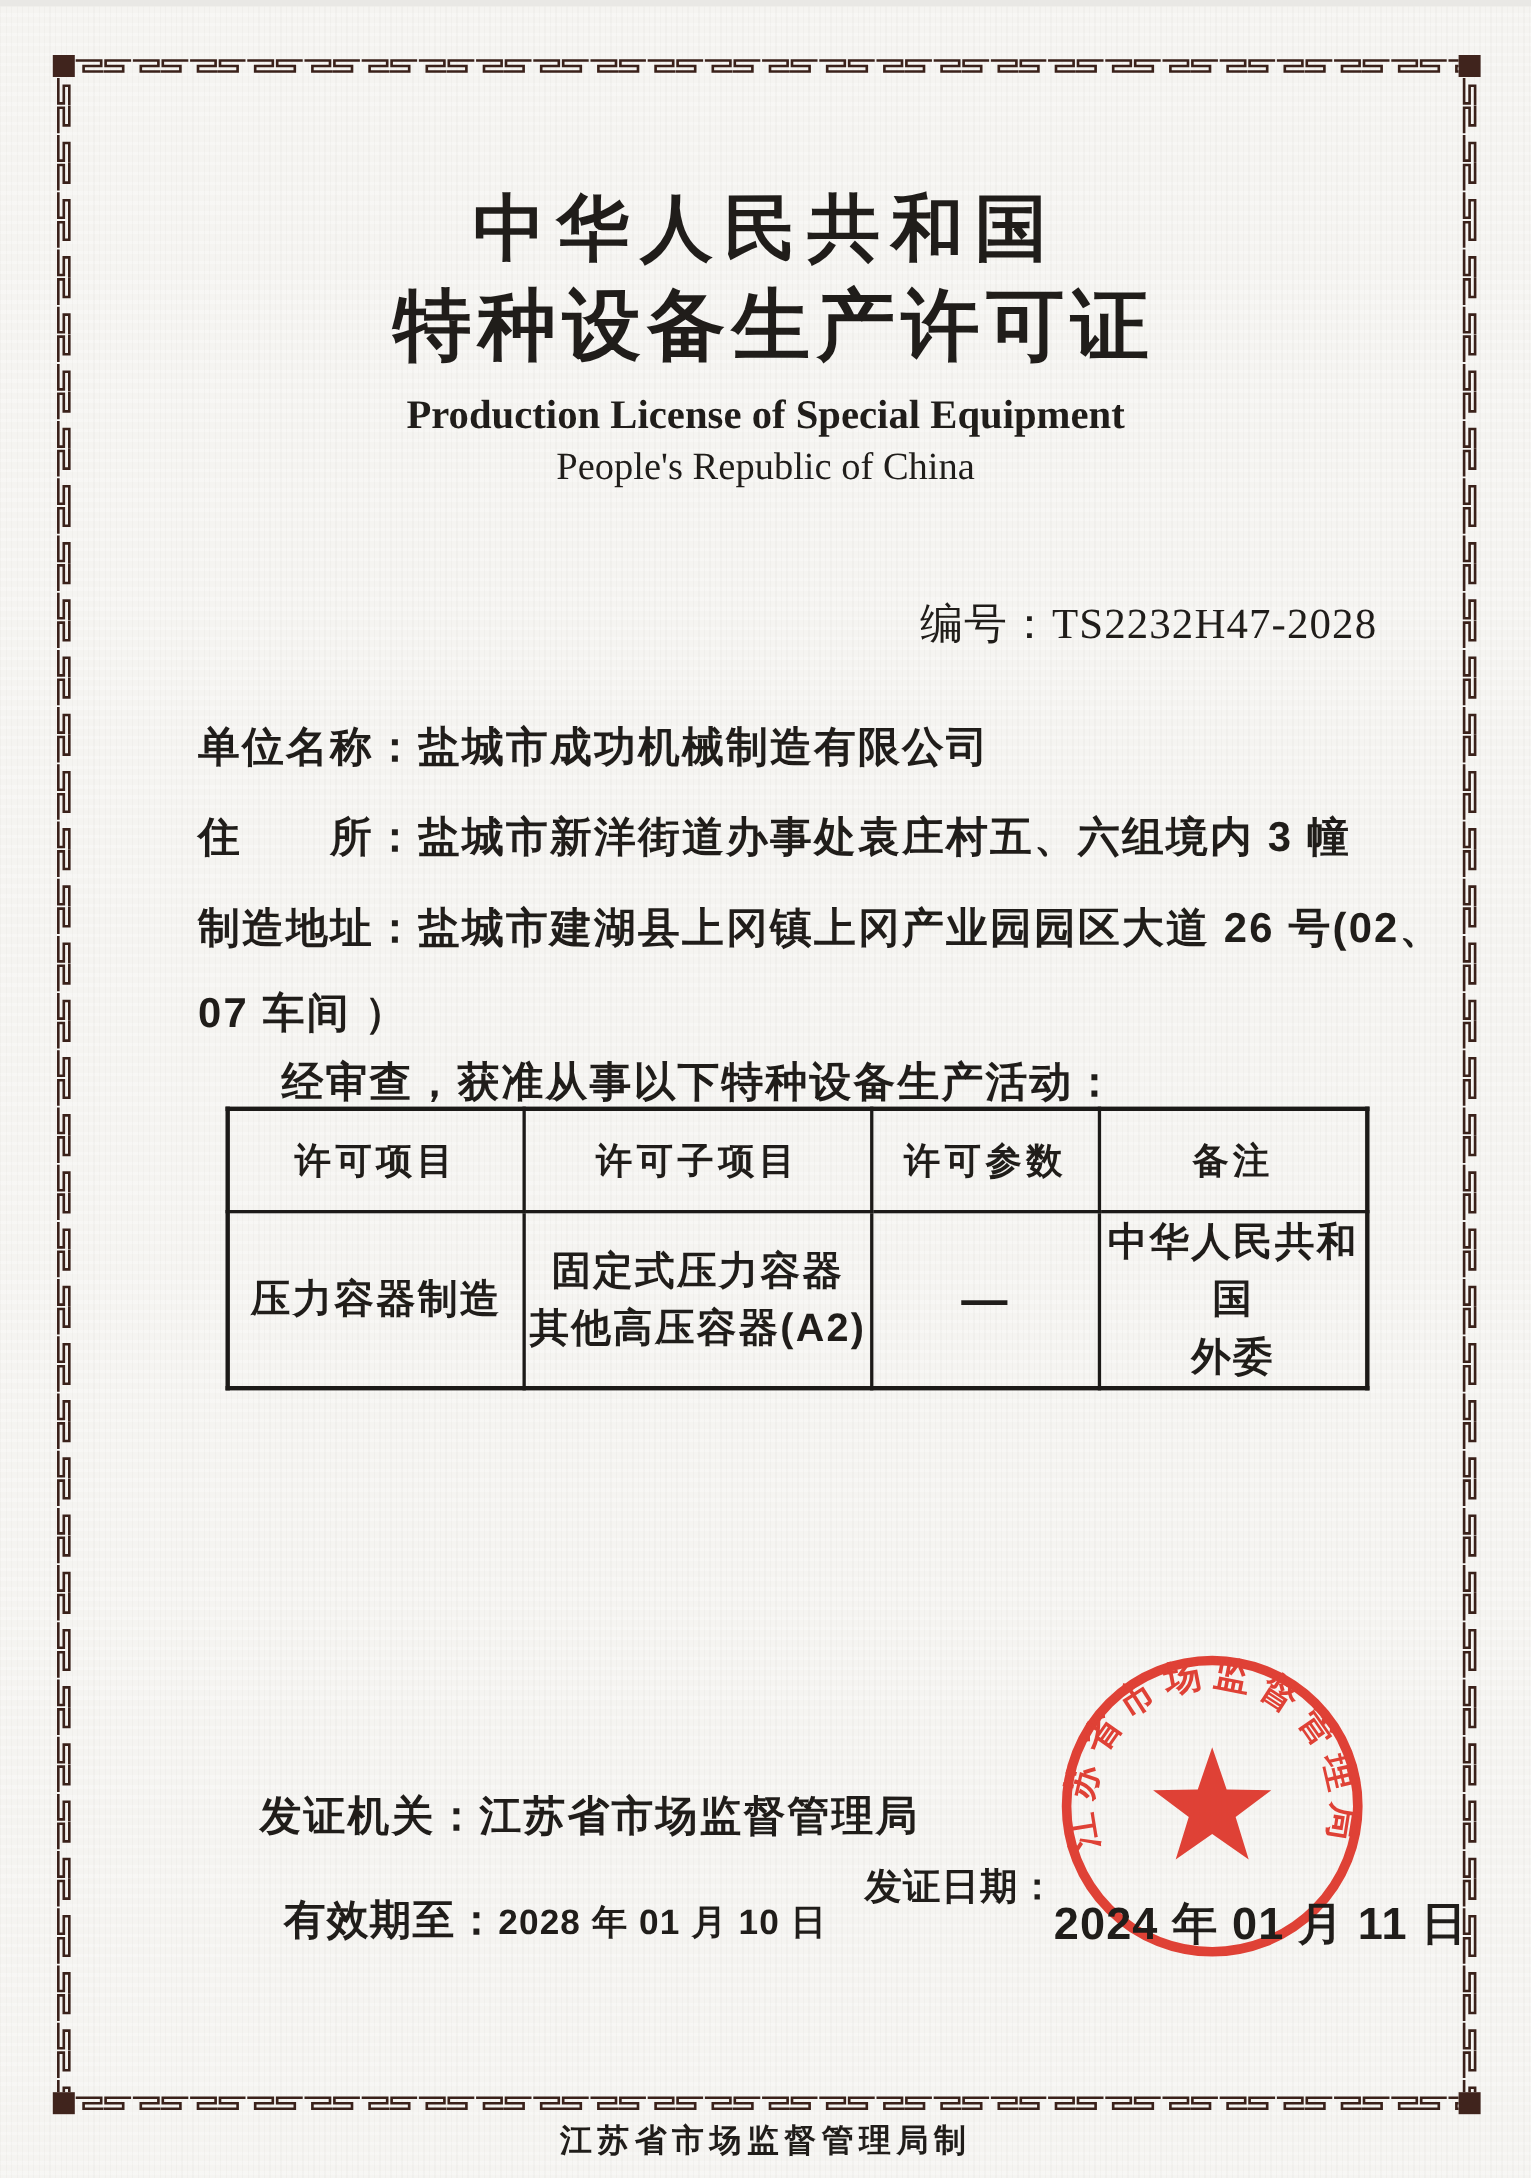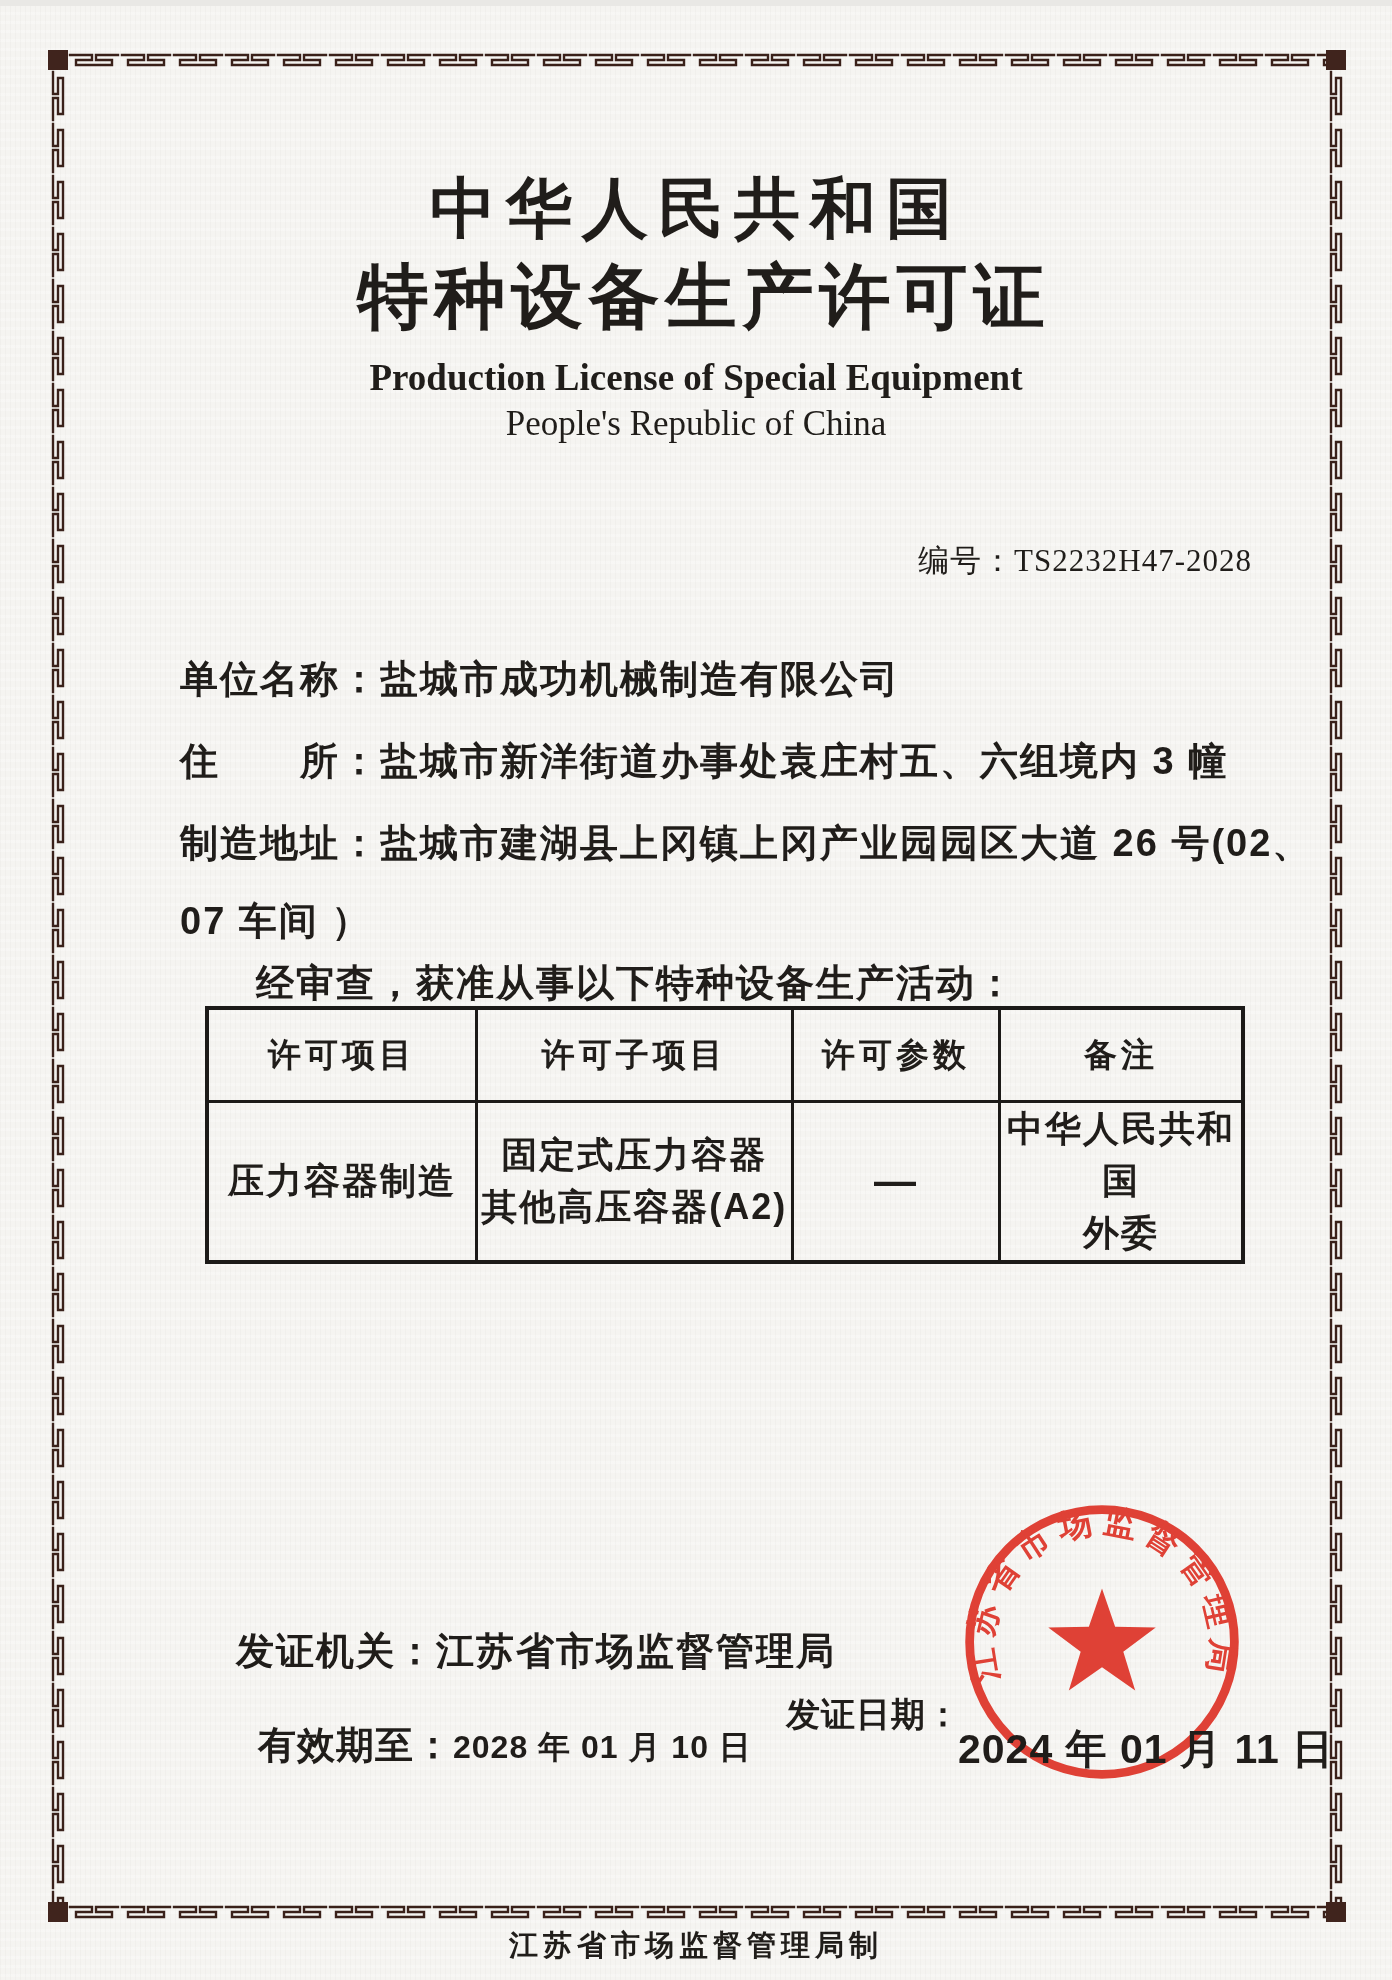--- a/index.html
+++ b/index.html
@@ -28,21 +28,21 @@
   #corner-tr{left:1326px;top:44px;}
   #corner-bl{left:48px;top:1896px;}
   #corner-br{left:1326px;top:1896px;}
   
   .header{position:absolute;left:0;right:0;top:170px;text-align:center;}
   .title-cn1{font-family:"Liberation Serif","DejaVu Serif",serif;font-weight:700;font-size:66px;letter-spacing:10px;line-height:1.0;margin:0;}
   .title-cn2{font-family:"Liberation Serif","DejaVu Serif",serif;font-weight:700;font-size:71px;letter-spacing:6px;line-height:1.0;margin:20px 0 0 0;padding-left:16px;}
   .title-en1{font-family:"Liberation Serif","DejaVu Serif",serif;font-weight:700;font-size:37px;line-height:1.0;margin:26px 0 0 0;}
   .title-en2{font-family:"Liberation Serif","DejaVu Serif",serif;font-weight:400;font-size:35px;line-height:1.0;margin:10px 0 0 0;}
   
-  .license-no{position:absolute;top:534px;right:140px;font-family:"Liberation Serif","DejaVu Serif",serif;font-size:31px;font-weight:500;letter-spacing:1px;}
+  .license-no{position:absolute;top:534px;right:140px;font-family:"Liberation Serif","DejaVu Serif",serif;font-size:39px;font-weight:500;letter-spacing:1px;}
   
   .field{position:absolute;left:180px;font-size:38px;font-weight:600;letter-spacing:2px;white-space:nowrap;}
   .field .lbl{font-weight:700;}
   #field-unit{top:648px;}
   #field-addr{top:730px;}
   #field-mfg{top:812px;}
   #field-mfg2{top:890px;}
   #approval-note{top:952px;left:256px;font-weight:700;}
   
   .lic-table{position:absolute;left:205px;top:1000px;width:1040px;border-collapse:collapse;table-layout:fixed;}

